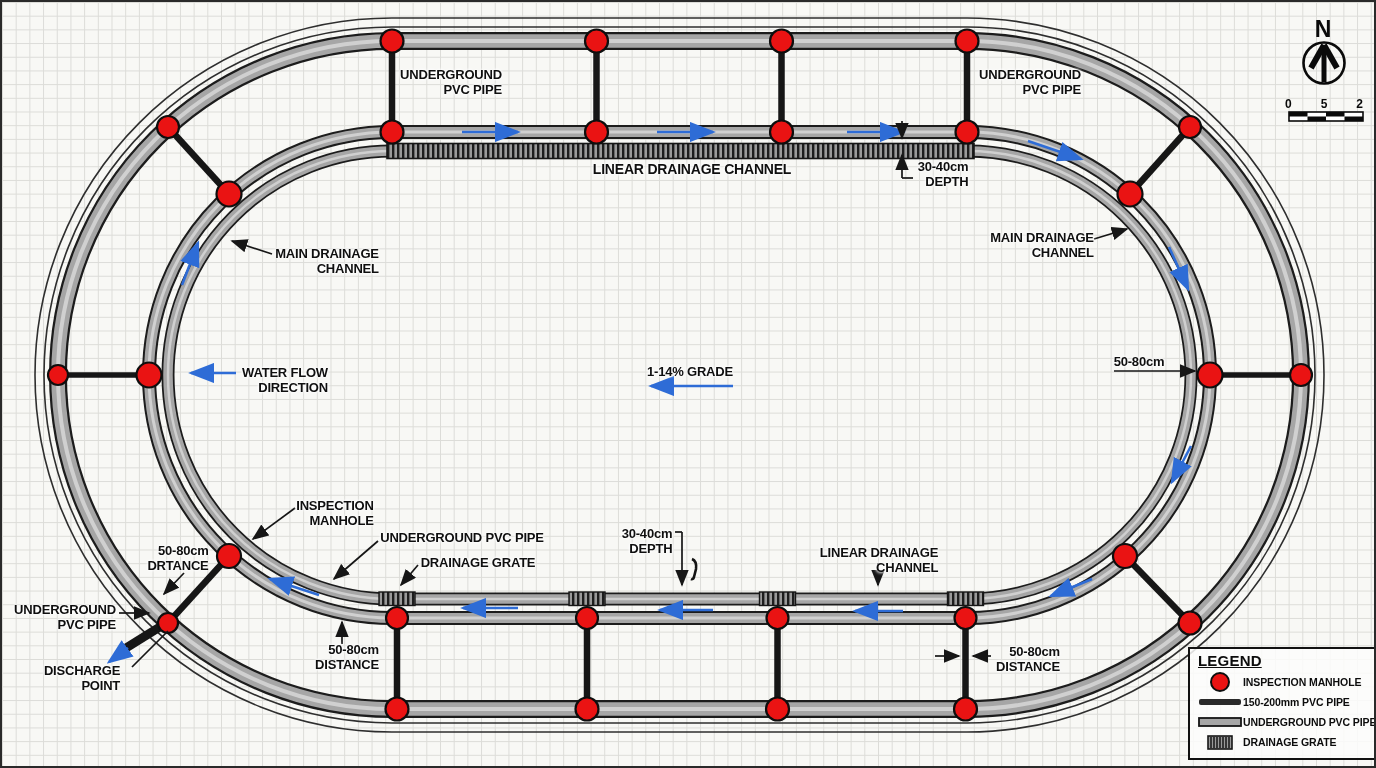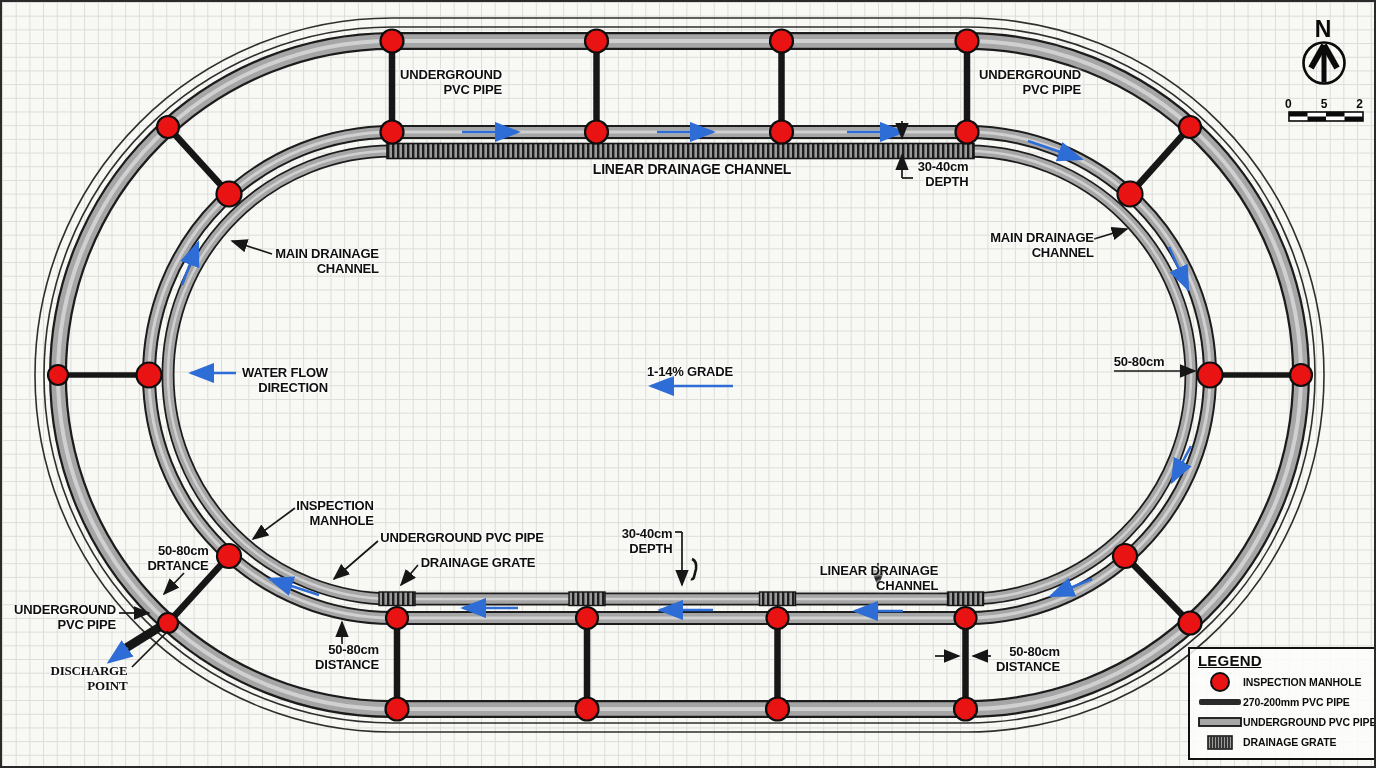--- a/index.html
+++ b/index.html
@@ -218,29 +218,29 @@
   <div class="lbl" style="left:283px; top:378px;">WATER FLOW
 DIRECTION</div>
   <div class="lbl" style="left:688px; top:370px;">1-14% GRADE</div>
   <div class="lbl" style="left:1137px; top:360px;">50-80cm</div>
   <div class="lbl" style="left:333px; top:511px;">INSPECTION
 MANHOLE</div>
   <div class="lbl" style="left:460px; top:536px;">UNDERGROUND PVC PIPE</div>
   <div class="lbl" style="left:476px; top:561px;">DRAINAGE GRATE</div>
   <div class="lbl" style="left:645px; top:539px;">30-40cm
 DEPTH</div>
-  <div class="lbl" style="left:877px; top:576px;">LINEAR DRAINAGE
+  <div class="lbl" style="left:877px; top:558px;">LINEAR DRAINAGE
 CHANNEL</div>
   <div class="lbl" style="left:345px; top:655px;">50-80cm
 DISTANCE</div>
   <div class="lbl" style="left:176px; top:556px;">50-80cm
 DRTANCE</div>
   <div class="lbl" style="left:63px; top:615px;">UNDERGROUND
 PVC PIPE</div>
-  <div class="lbl" style="left:87px; top:676px;font-family:Liberation Serif, serif;">DISCHARGE
+  <div class="lbl" style="left:80px; top:676px;">DISCHARGE
 POINT</div>
   <div class="lbl" style="left:1026px; top:657px;">50-80cm
 DISTANCE</div>
 
   <div id="compass-n">N</div>
   <div id="scalebar">
     <div class="nums">
       <span>0</span>
       <span>5</span>
       <span>2</span>
@@ -256,21 +256,21 @@
           </svg>
       </span>
       <span class="legend-label">INSPECTION MANHOLE</span>
     </div>
     <div class="legend-row">
       <span class="legend-ic">
         <svg width="44" height="10">
             <rect x="1" y="2" width="42" height="6" rx="2" fill="#2a2a2a"></rect>
           </svg>
       </span>
-      <span class="legend-label">270-200mm PVC PIPE</span>
+      <span class="legend-label">150-200mm PVC PIPE</span>
     </div>
     <div class="legend-row">
       <span class="legend-ic">
         <svg width="44" height="12">
             <rect x="1" y="2" width="42" height="8" fill="#a6a6a6" stroke="#161616" stroke-width="1.8"></rect>
           </svg>
       </span>
       <span class="legend-label">UNDERGROUND PVC PIPE</span>
     </div>
     <div class="legend-row">

